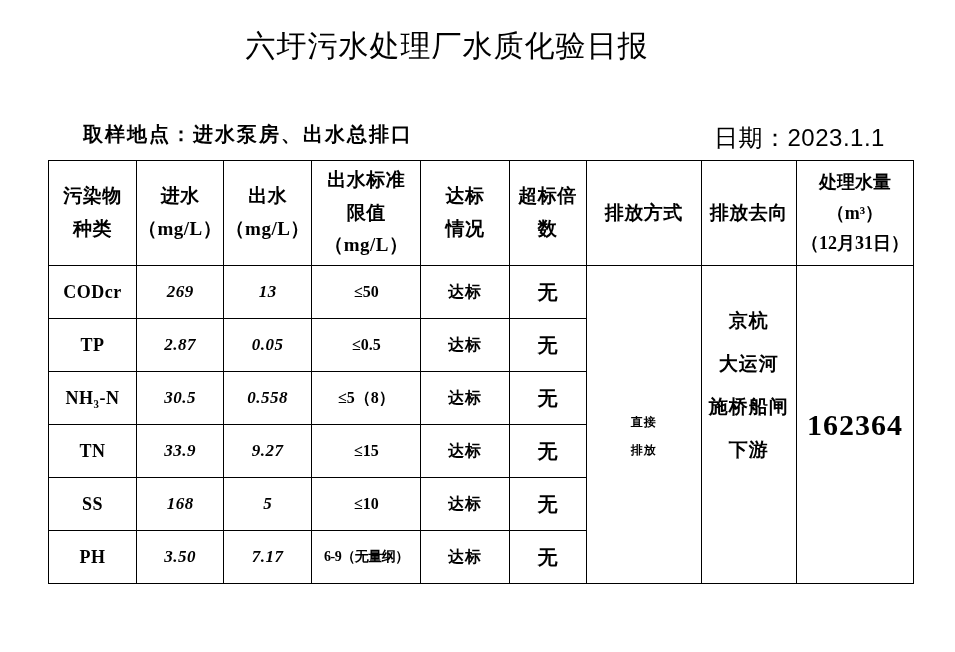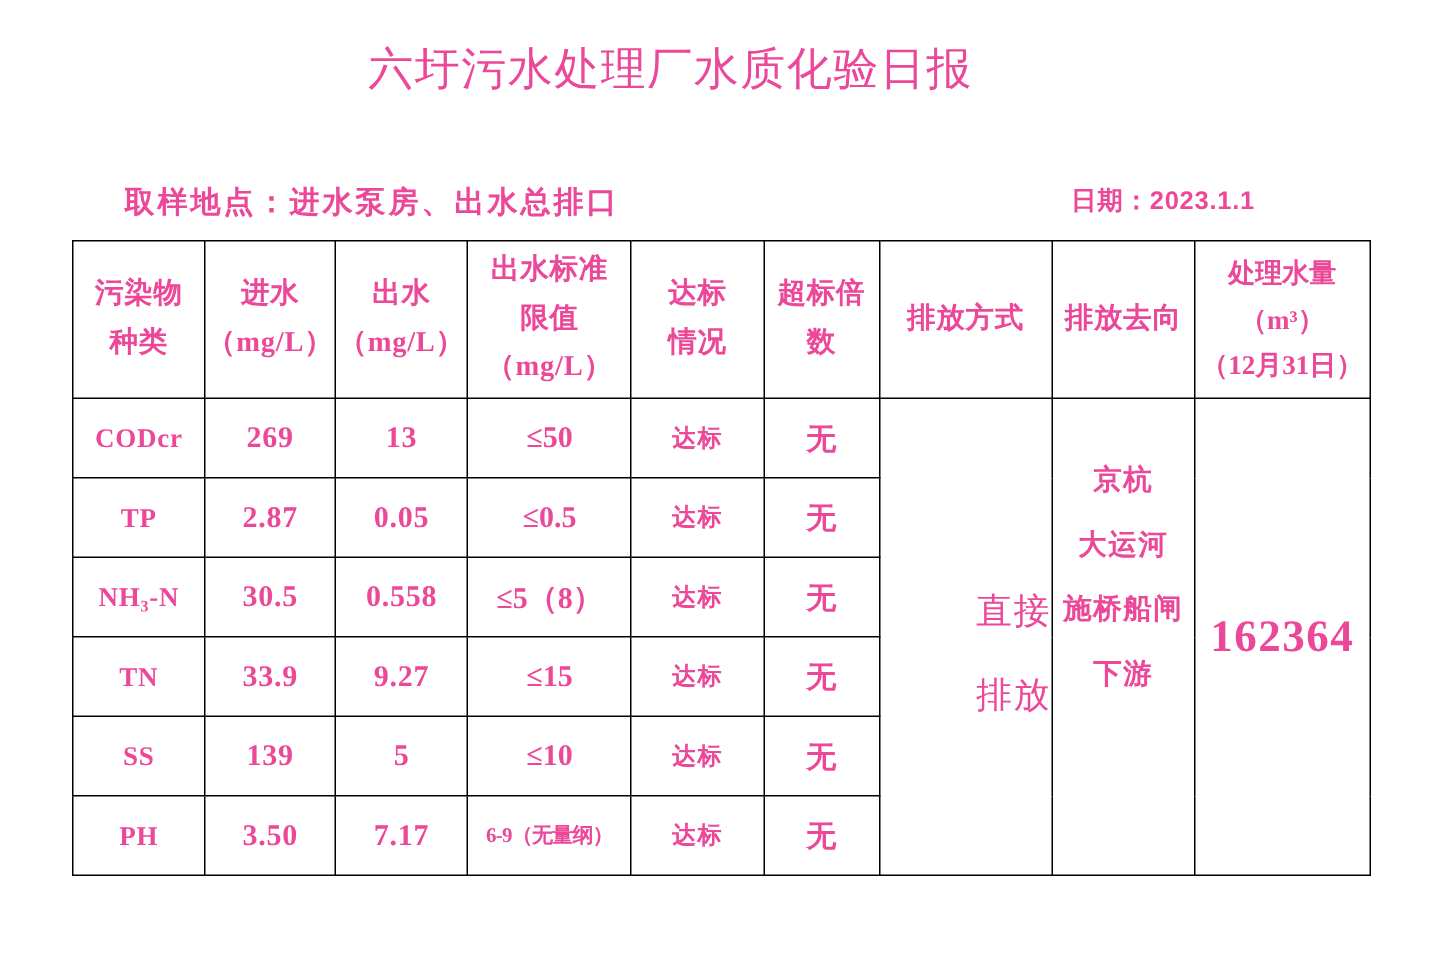--- a/index.html
+++ b/index.html
@@ -2,21 +2,21 @@
 <html><head>
 <meta charset="utf-8">
 <style>
   * { margin: 0; padding: 0; box-sizing: border-box; }
   html, body { background: #ffffff; }
   .page {
     position: relative;
     width: 955px;
     height: 652px;
     background: #ffffff;
-    color: #ec4899;
+    color: #000000;
     font-family: "Liberation Serif", "DejaVu Serif", serif;
     overflow: hidden;
   }
   .title {
     position: absolute;
     top: 26px;
     left: 0;
     width: 894px;
     text-align: center;
     font-size: 30px;
@@ -28,22 +28,22 @@
     top: 121px;
     left: 83px;
     font-size: 20px;
     font-weight: 700;
     letter-spacing: 2px;
   }
   .date {
     position: absolute;
     top: 122px;
     left: 714px;
-    font-size: 17px;
-    font-weight: 700;
+    font-size: 24px;
+    font-weight: 400;
     font-family: "Liberation Sans", "DejaVu Sans", sans-serif;
     letter-spacing: 0.5px;
   }
   table.report {
     position: absolute;
     top: 160px;
     left: 48px;
     width: 866px;
     border-collapse: collapse;
     table-layout: fixed;
@@ -58,37 +58,36 @@
   .report thead tr { height: 105px; }
   .report tbody tr { height: 53px; }
   .report th {
     font-size: 19px;
     font-weight: 700;
     line-height: 1.72;
     letter-spacing: 0.5px;
   }
   .report th.c-volume { font-size: 18px; line-height: 1.7; letter-spacing: 0; }
   td.pollutant { font-size: 18px; font-weight: 700; letter-spacing: 0.5px; }
-  td.num { font-size: 20px; font-weight: 700; letter-spacing: 0.5px; }
-  td.limit { font-size: 20px; font-weight: 700; }
+  td.num { font-size: 17px; font-weight: 700; letter-spacing: 0.5px; font-style: italic; }
+  td.limit { font-size: 16px; font-weight: 700; }
   td.comp {
     font-size: 16px;
     font-weight: 700;
     font-family: "Liberation Sans", "DejaVu Sans", sans-serif;
     letter-spacing: 1px;
   }
   td.exc { font-size: 20px; font-weight: 600; }
   tbody tr:nth-child(6) td.limit { font-size: 14px; letter-spacing: -0.5px; }
   td.method {
-    font-size: 24px;
-    font-weight: 400;
+    font-size: 12px;
+    font-weight: 700;
     line-height: 2.32;
     padding-top: 24px;
     letter-spacing: 1px;
-    text-align: right;
   }
   td.dest {
     font-size: 19px;
     font-weight: 700;
     line-height: 2.26;
     vertical-align: top;
     padding-top: 34px;
     letter-spacing: 1px;
   }
   td.vol {
@@ -185,21 +184,21 @@
       <tr>
         <td class="pollutant">TN</td>
         <td class="num">33.9</td>
         <td class="num">9.27</td>
         <td class="limit">≤15</td>
         <td class="comp">达标</td>
         <td class="exc">无</td>
       </tr>
       <tr>
         <td class="pollutant">SS</td>
-        <td class="num">139</td>
+        <td class="num">168</td>
         <td class="num">5</td>
         <td class="limit">≤10</td>
         <td class="comp">达标</td>
         <td class="exc">无</td>
       </tr>
       <tr>
         <td class="pollutant">PH</td>
         <td class="num">3.50</td>
         <td class="num">7.17</td>
         <td class="limit">6-9（无量纲）</td>

